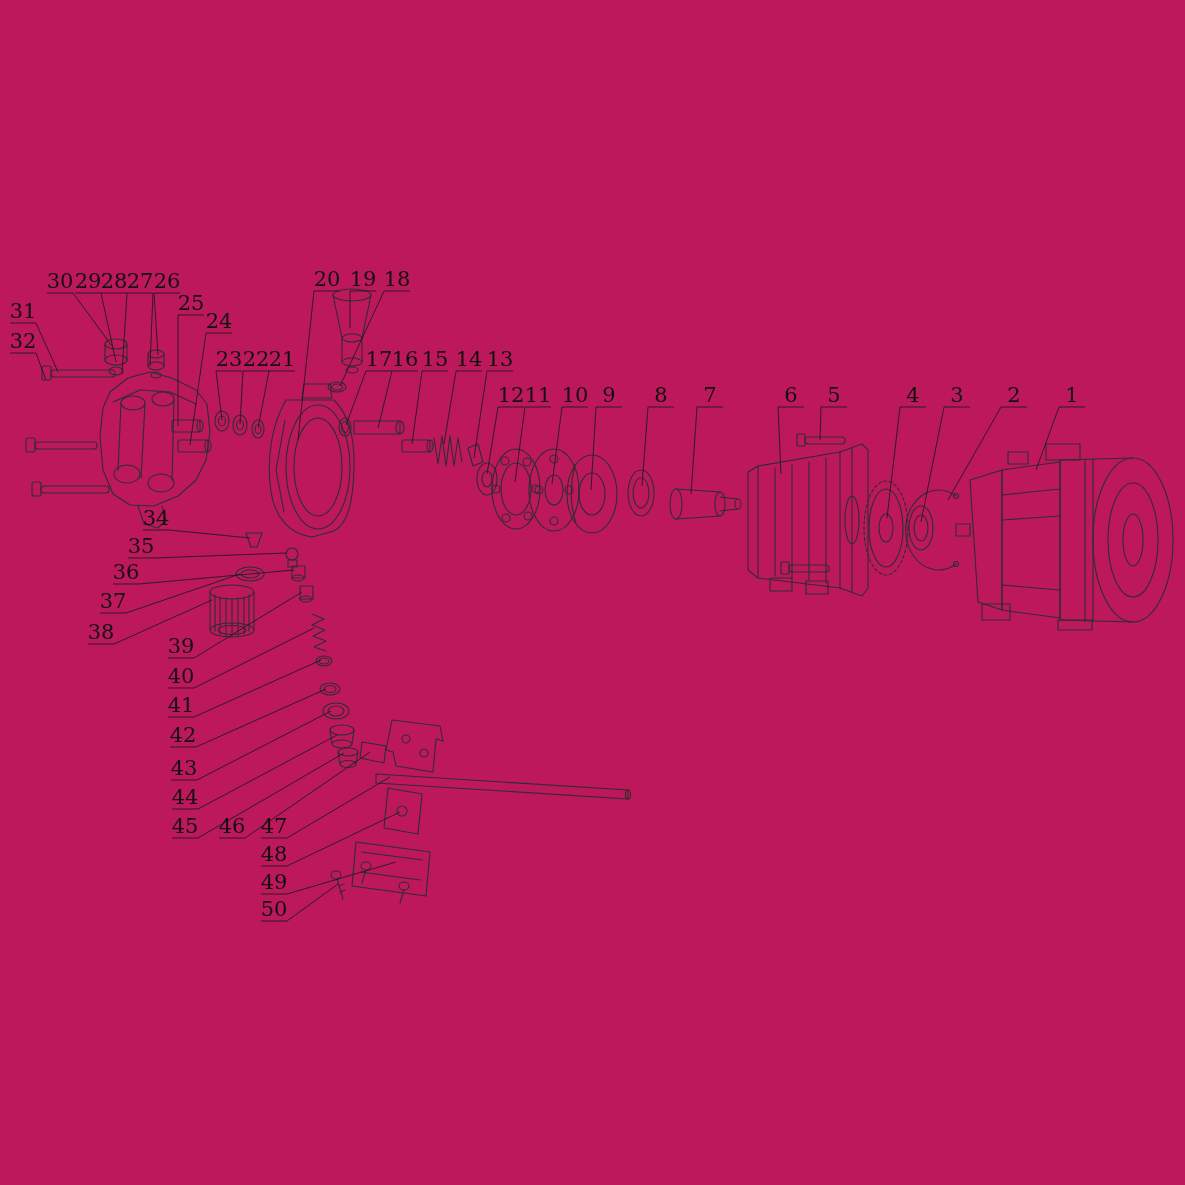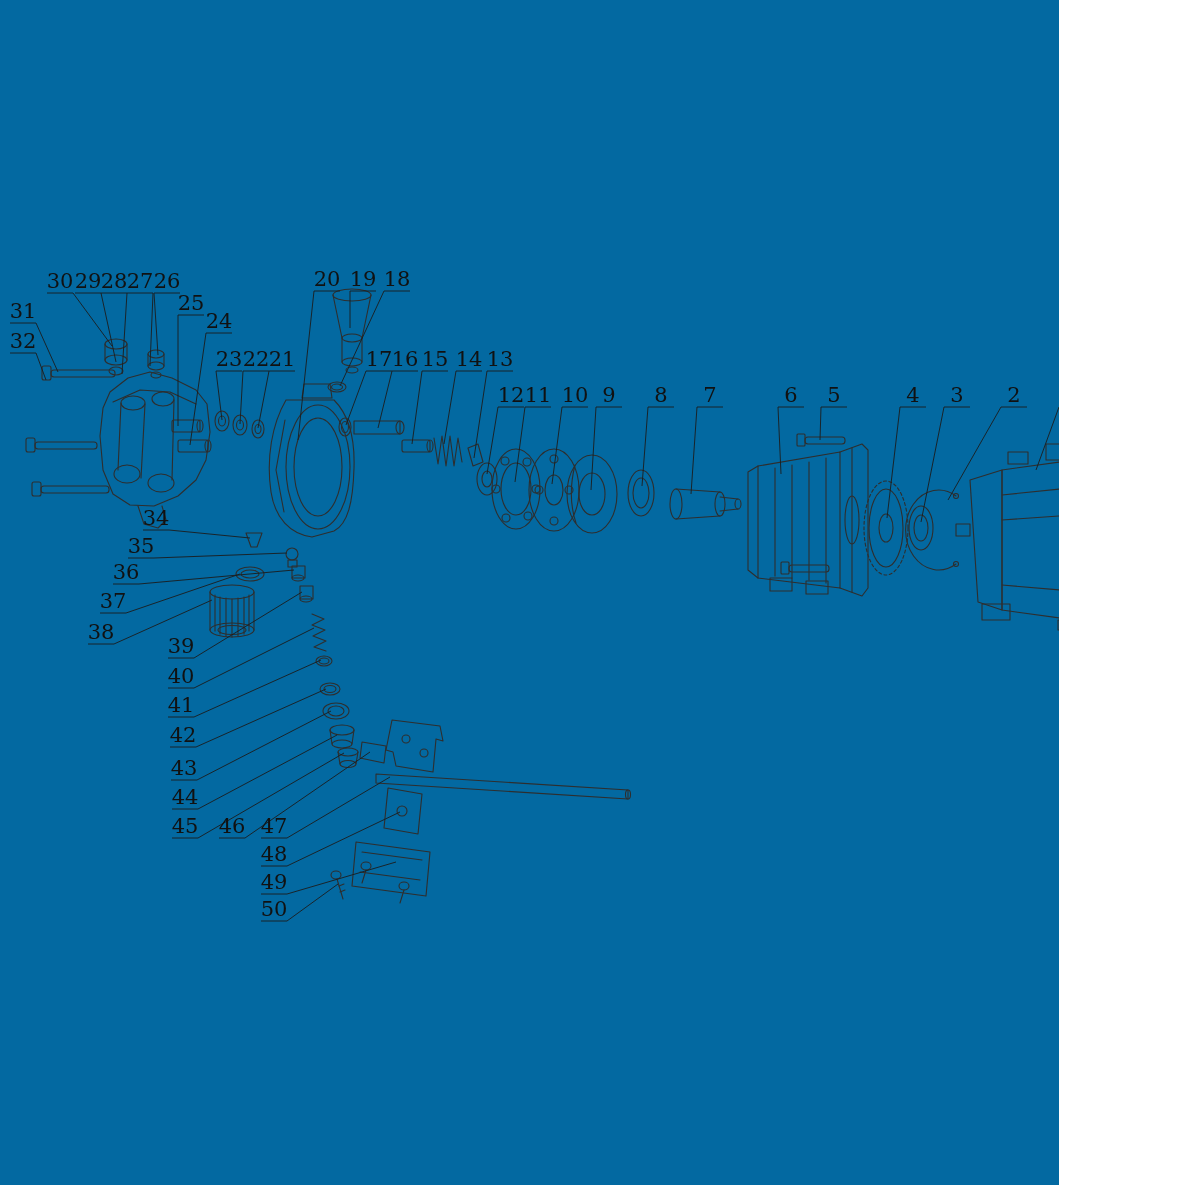--- a/index.html
+++ b/index.html
@@ -2,23 +2,23 @@
 <html><head>
 <meta charset="utf-8">
 <style>
   html, body {
     margin: 0;
     padding: 0;
     background: #ffffff;
   }
   .canvas {
     position: relative;
-    width: 1059px;
+    width: 1185px;
     height: 1185px;
-    background: #0369a1;
+    background: #be185d;
     overflow: hidden;
   }
   .canvas svg {
     position: absolute;
     left: 0;
     top: 0;
   }
   text.part-num {
     font-family: "DejaVu Serif", "Liberation Serif", serif;
     font-size: 21px;

